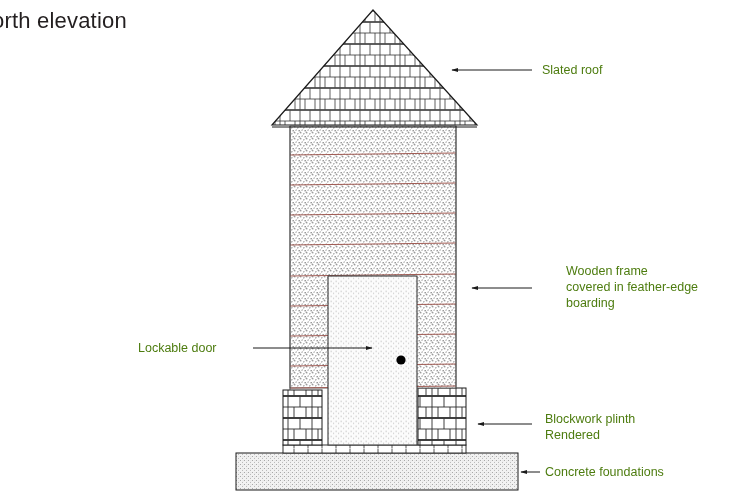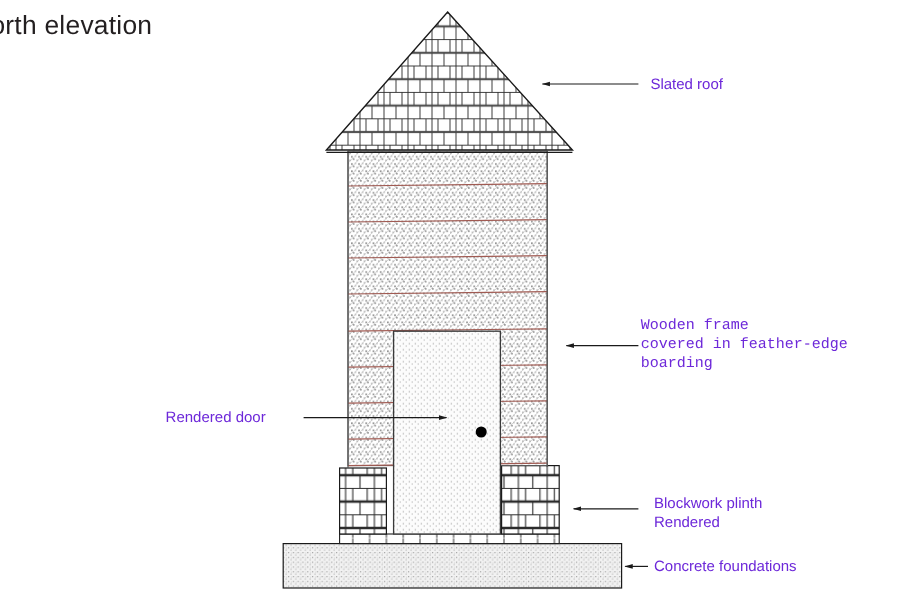--- a/index.html
+++ b/index.html
@@ -31,25 +31,25 @@
     font-size: 22px;
     font-weight: 400;
     color: #231f20;
     letter-spacing: 0.2px;
     white-space: nowrap;
   }
   .callout {
     position: absolute;
     font-size: 12.5px;
     line-height: 16px;
-    color: #6d28d9;
+    color: #4d7c0f;
     white-space: pre-line;
   }
   #label-slated-roof   { left: 542px; top: 62px; }
-  #label-wooden-frame  { left: 534px; top: 263px; font-family: Liberation Mono, monospace; }
+  #label-wooden-frame  { left: 566px; top: 263px; }
   #label-blockwork     { left: 545px; top: 411px; }
   #label-concrete      { left: 545px; top: 464px; text-align: center; }
   #label-lockable-door { left: 138px; top: 340px; }
 </style>
 </head>
 <body>
 
 <div id="canvas">
 
   <div class="page-title">orth elevation</div>
@@ -174,15 +174,15 @@
 
   <div class="callout" id="label-wooden-frame">Wooden frame
 covered in feather-edge
 boarding</div>
 
   <div class="callout" id="label-blockwork">Blockwork plinth
 Rendered</div>
 
   <div class="callout" id="label-concrete">Concrete foundations</div>
 
-  <div class="callout" id="label-lockable-door">Rendered door</div>
+  <div class="callout" id="label-lockable-door">Lockable door</div>
 
 </div>
 
 </body></html>

